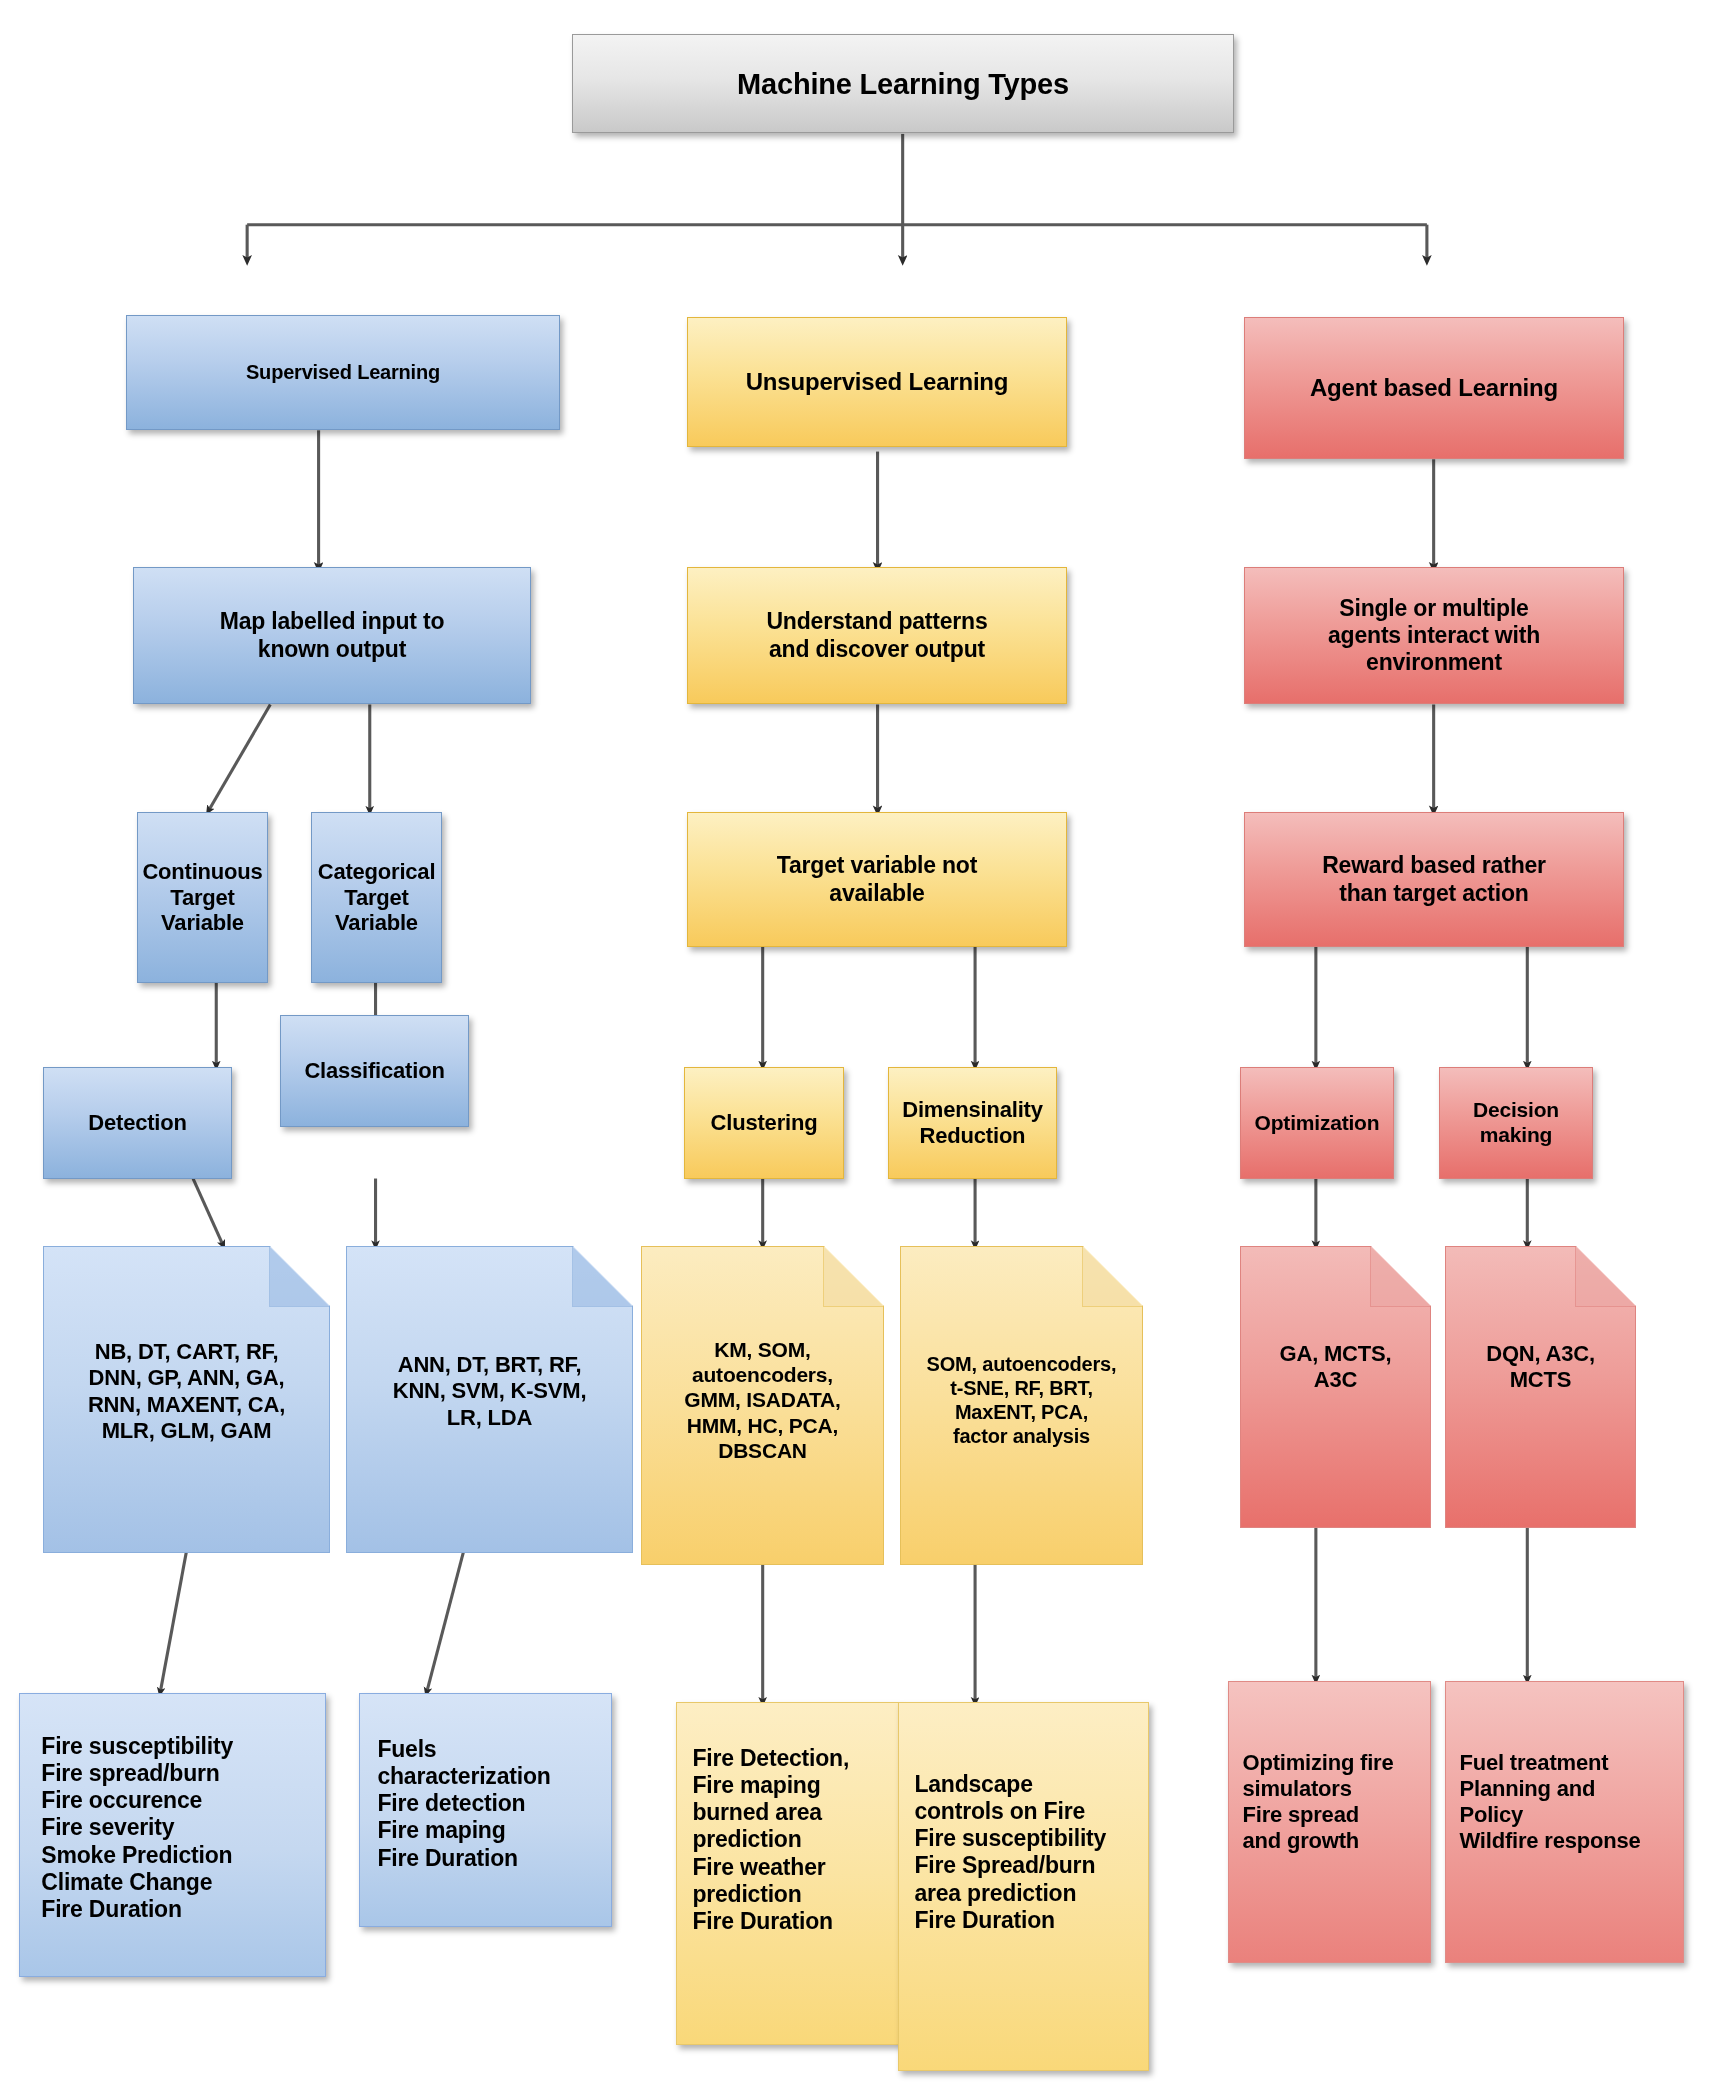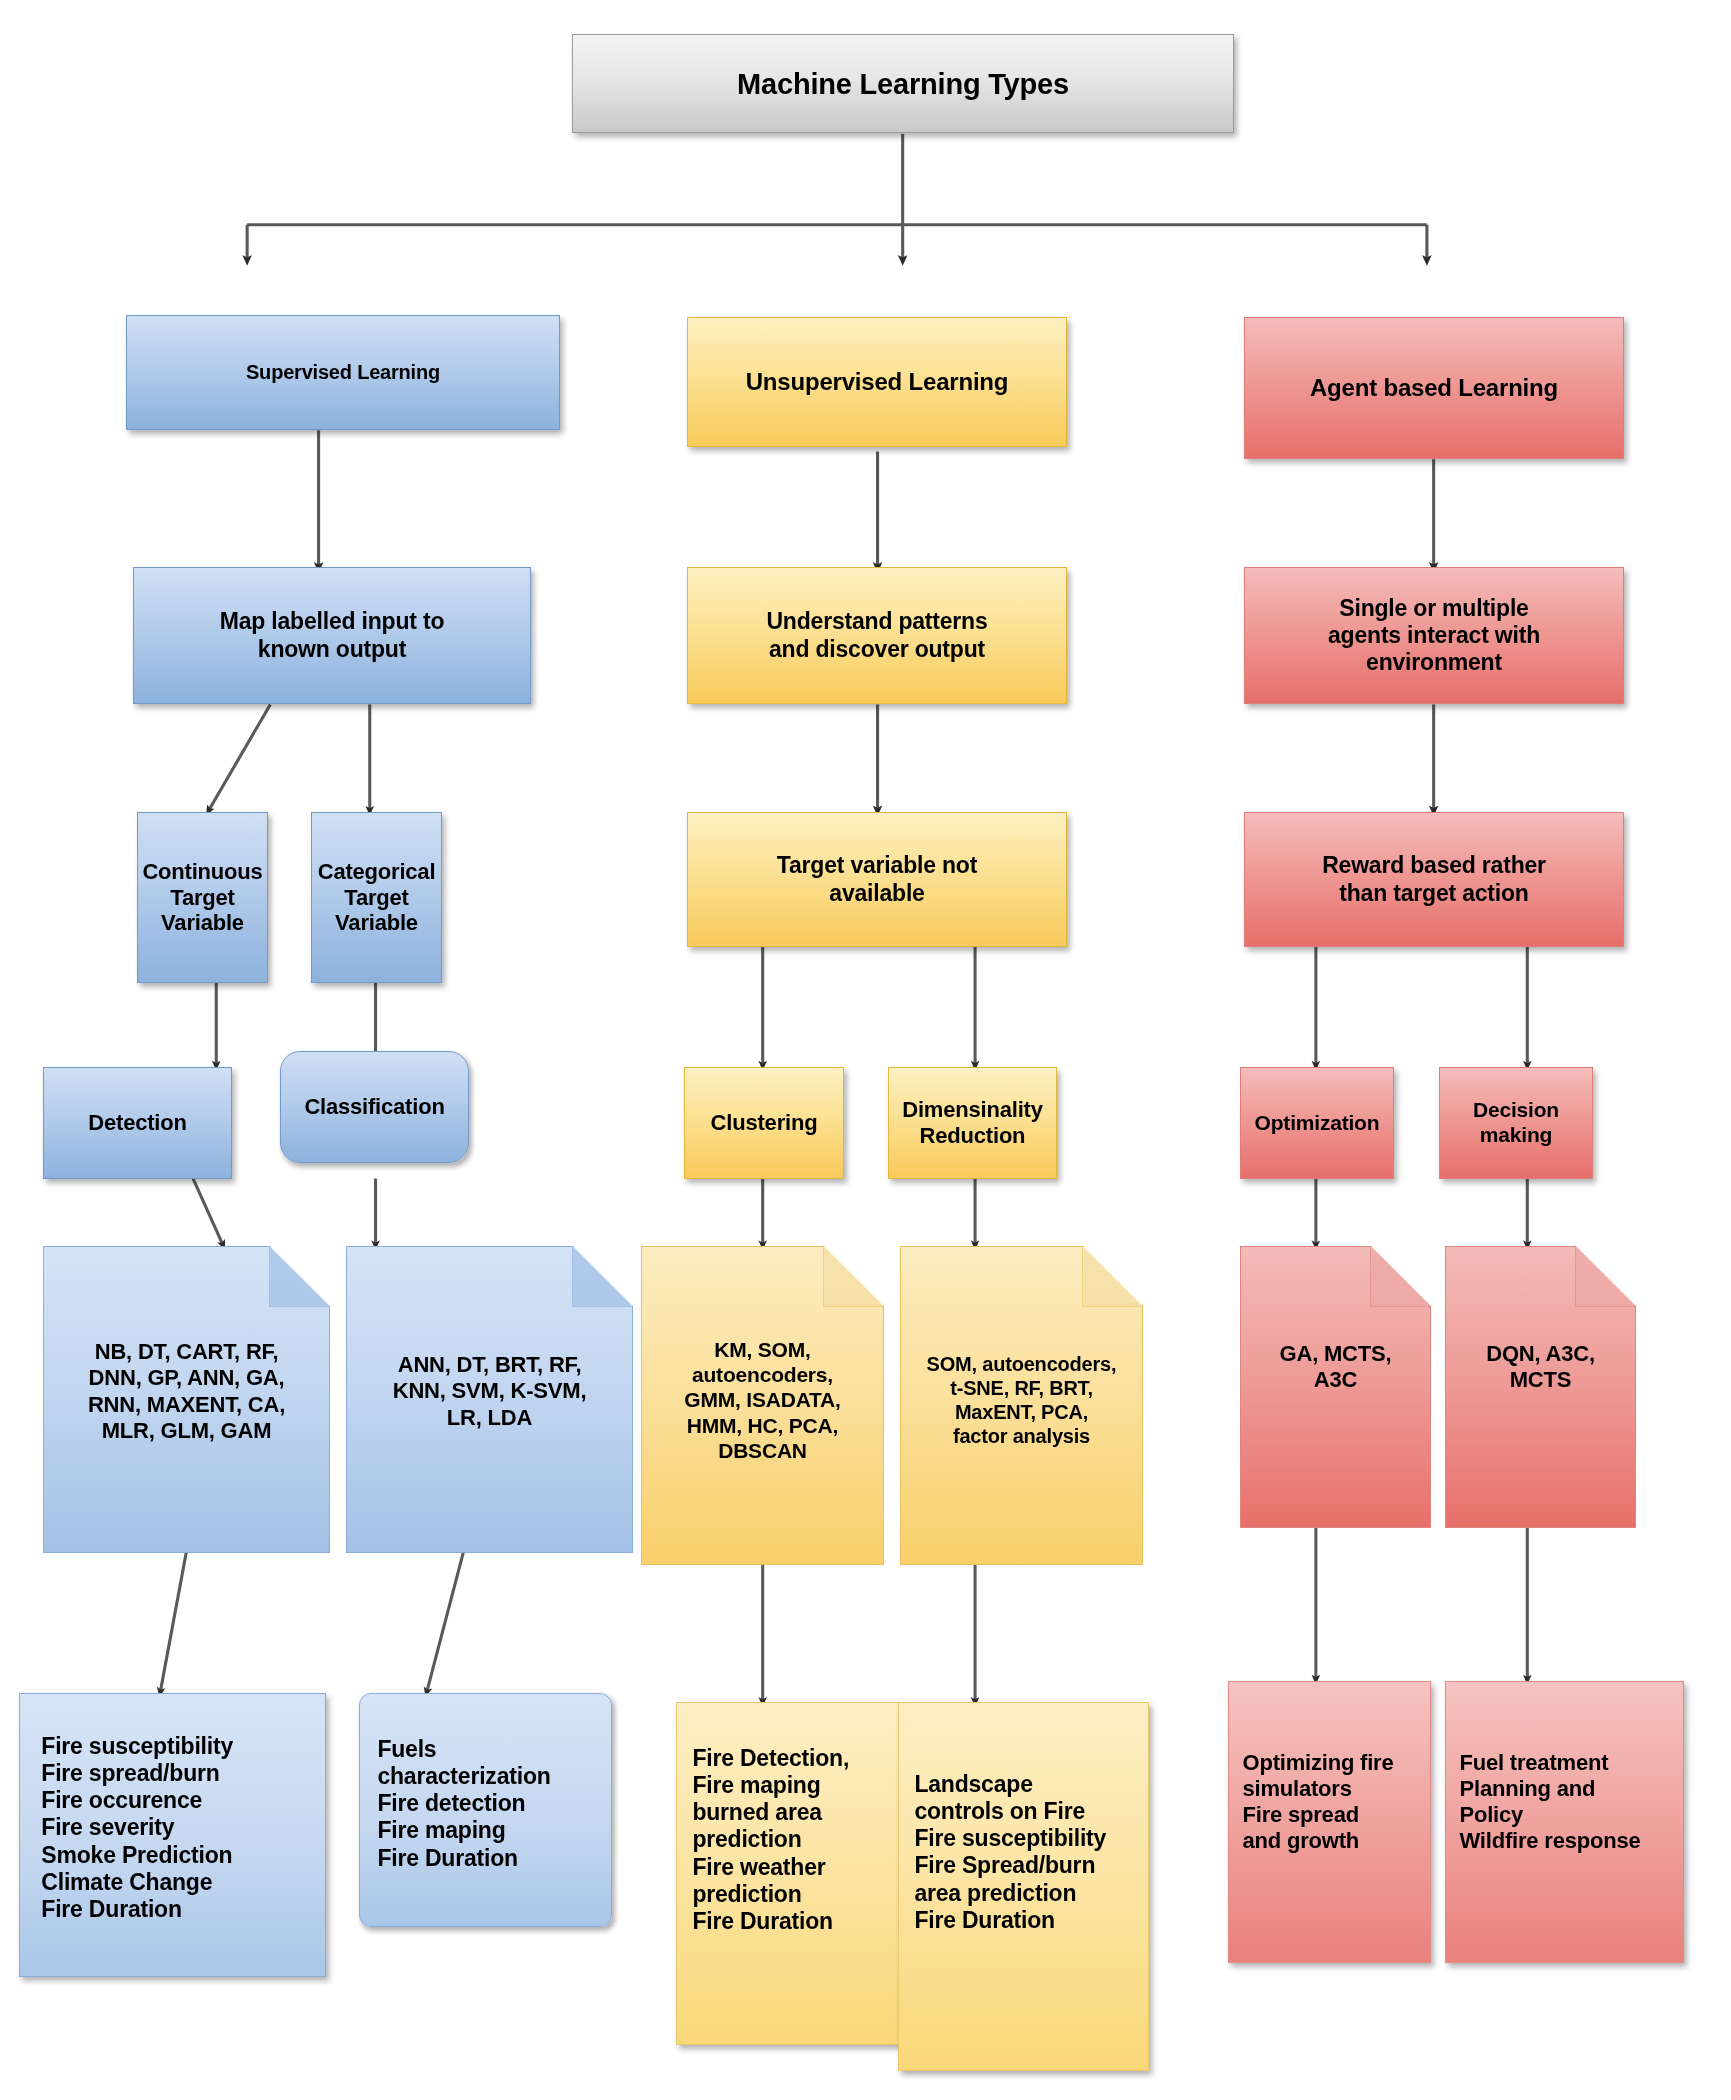--- a/index.html
+++ b/index.html
@@ -203,21 +203,21 @@
   </div>
   <div class="node blue" style="left:311px; top:795px; width:131px; height:171px; font-size:22px;">
     <span class="txt">Categorical
 Target
 Variable</span>
   </div>
 
   <div class="node blue" style="left:43px; top:1050px; width:189px; height:112px; font-size:22px;">
     <span class="txt">Detection</span>
   </div>
-  <div class="node blue" style="left:280px; top:1034px; width:189px; height:112px; font-size:22px;border-radius:20px;">
+  <div class="node blue" style="left:280px; top:998px; width:189px; height:112px; font-size:22px;">
     <span class="txt">Classification</span>
   </div>
 
   <div class="doc doc-blue" style="left:43px; top:1229px; width:287px; height:307px;">
     <div class="body">
         <div class="fill"></div>
       </div>
     <div class="fold"></div>
     <div class="label" style="font-size:22px; padding-top:93px;">
       <span>NB, DT, CART, RF,
@@ -242,21 +242,21 @@
   <div class="node blue-light listbox" style="left:19.3px; top:1676px; width:307px; height:284px; font-size:23px; align-items:flex-start; justify-content:flex-start; padding:39px 0 0 21px;">
     <span class="txt">Fire susceptibility
 Fire spread/burn
 Fire occurence
 Fire severity
 Smoke Prediction
 Climate Change
 Fire Duration</span>
   </div>
 
-  <div class="node blue-light listbox" style="left:359px; top:1676px; width:253px; height:234px; font-size:23px; align-items:flex-start; justify-content:flex-start; padding:42px 0 0 17.4px;border-radius:12px;">
+  <div class="node blue-light listbox" style="left:359px; top:1676px; width:253px; height:234px; font-size:23px; align-items:flex-start; justify-content:flex-start; padding:42px 0 0 17.4px;">
     <span class="txt">Fuels
 characterization
 Fire detection
 Fire maping
 Fire Duration</span>
   </div>
 
   <div class="node yellow" style="left:687px; top:300px; width:380px; height:130px; font-size:24px;">
     <span class="txt">Unsupervised Learning</span>
   </div>

